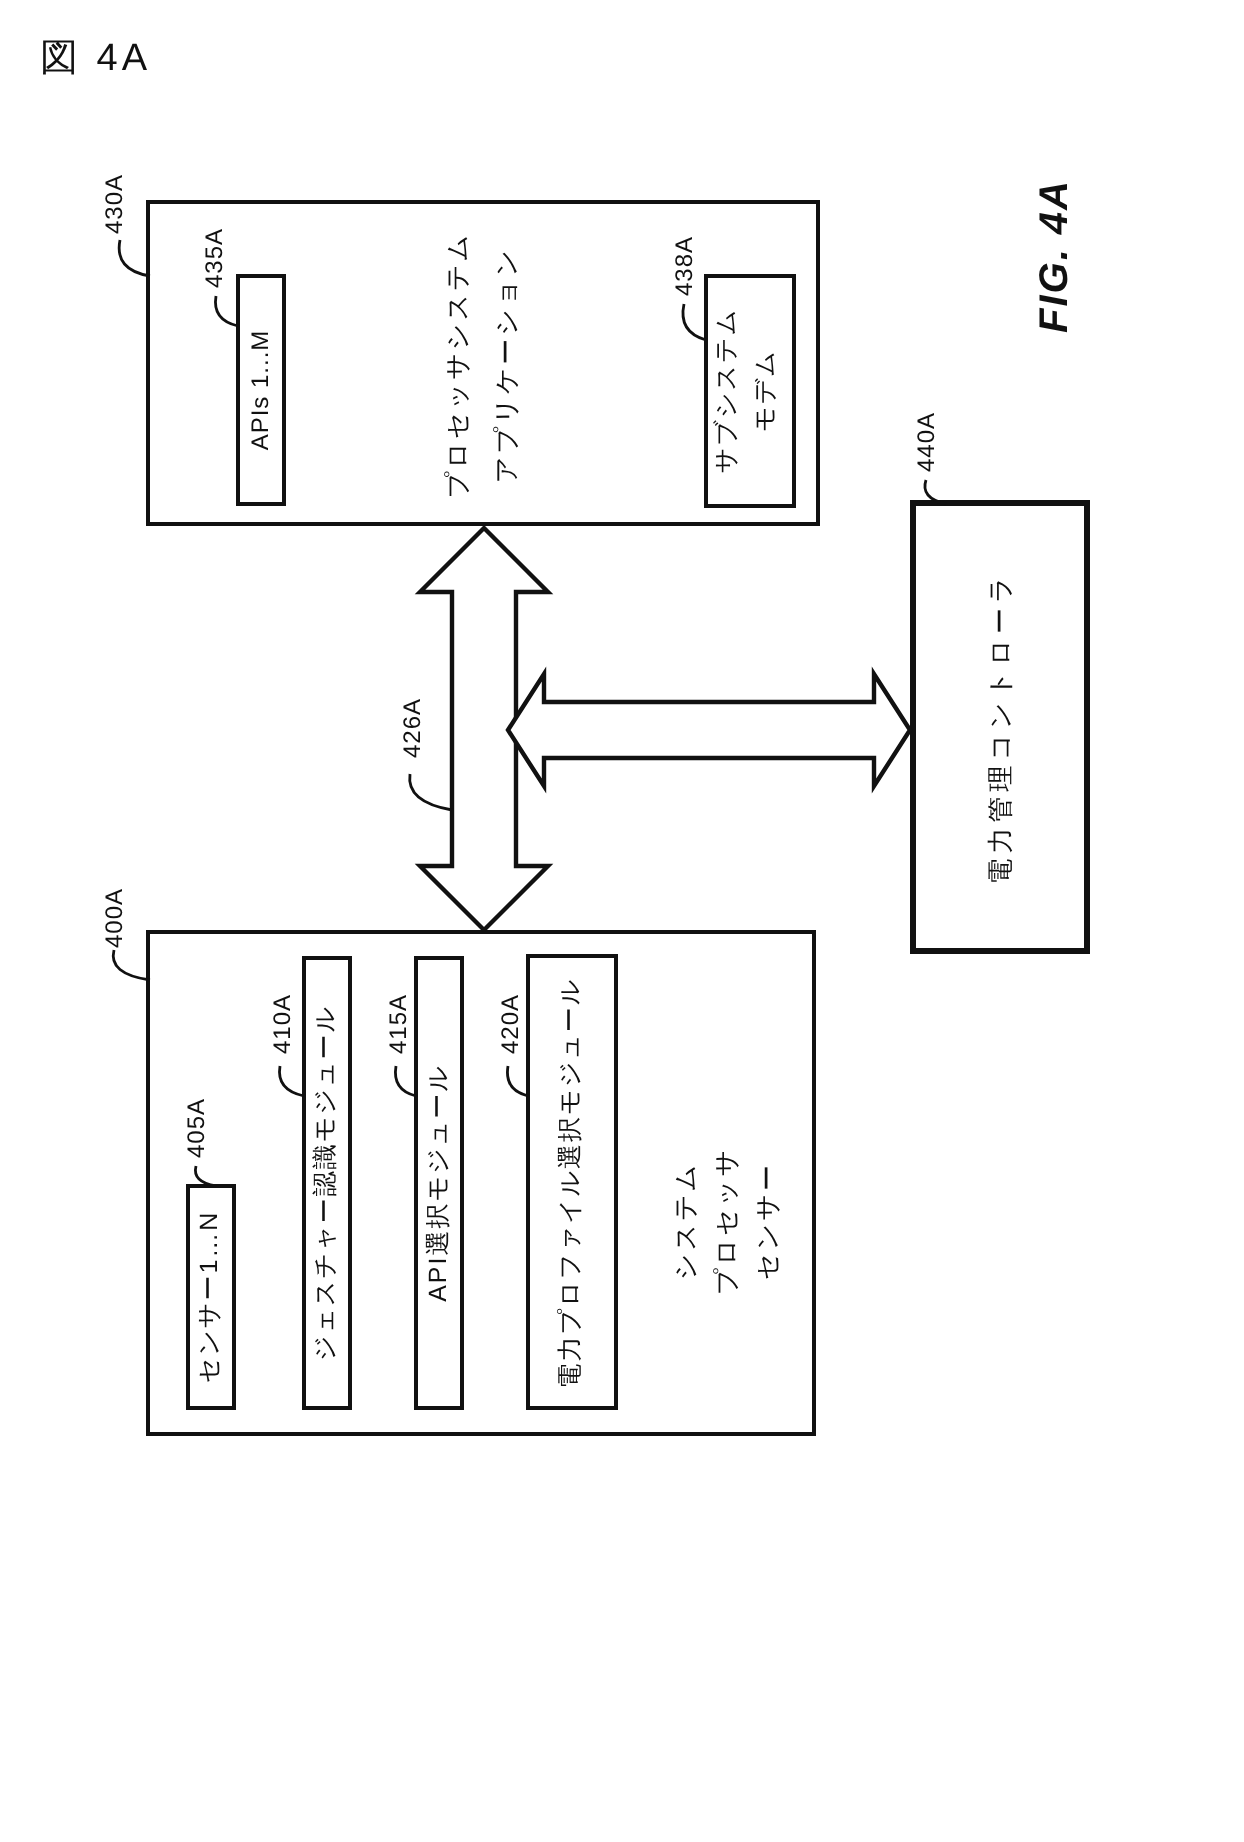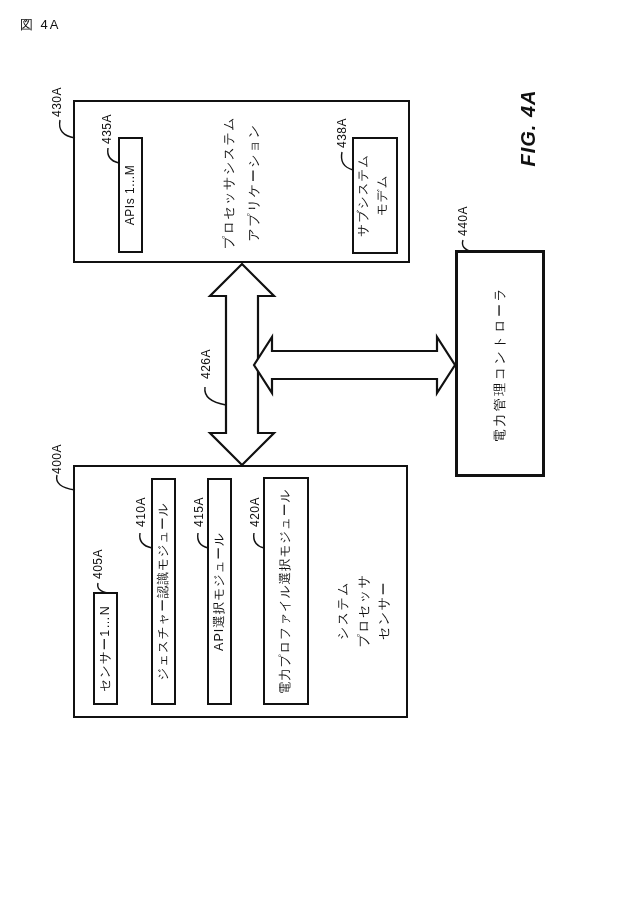--- a/index.html
+++ b/index.html
@@ -19,21 +19,21 @@
     overflow:visible;
   }
   .vwrap > span {
     display:block; transform:rotate(-90deg); white-space:nowrap;
     line-height:1;
   }
   .jp { font-size:13px; letter-spacing:1.5px; }
   .jp-sm { font-size:12.5px; letter-spacing:1px; }
   .ref { font-size:12px; letter-spacing:0.5px; }
   .latin { font-size:12px; letter-spacing:0.5px; }
-  .caption { position:absolute; left:20px; top:16px; font-size:13px; letter-spacing:2px; }
+  .caption { position:absolute; left:20px; top:16px; font-size:19px; letter-spacing:2px; }
   .figlabel > span { font-size:20px; font-weight:bold; font-style:italic; letter-spacing:1px; }
   svg.overlay { position:absolute; left:0; top:0; z-index:3; pointer-events:none; }
   .z1 { z-index:1; } .z2 { z-index:2; }
 </style>
 </head>
 <body>
 
 <div class="page">
 
   <div class="caption">図 4A</div>

